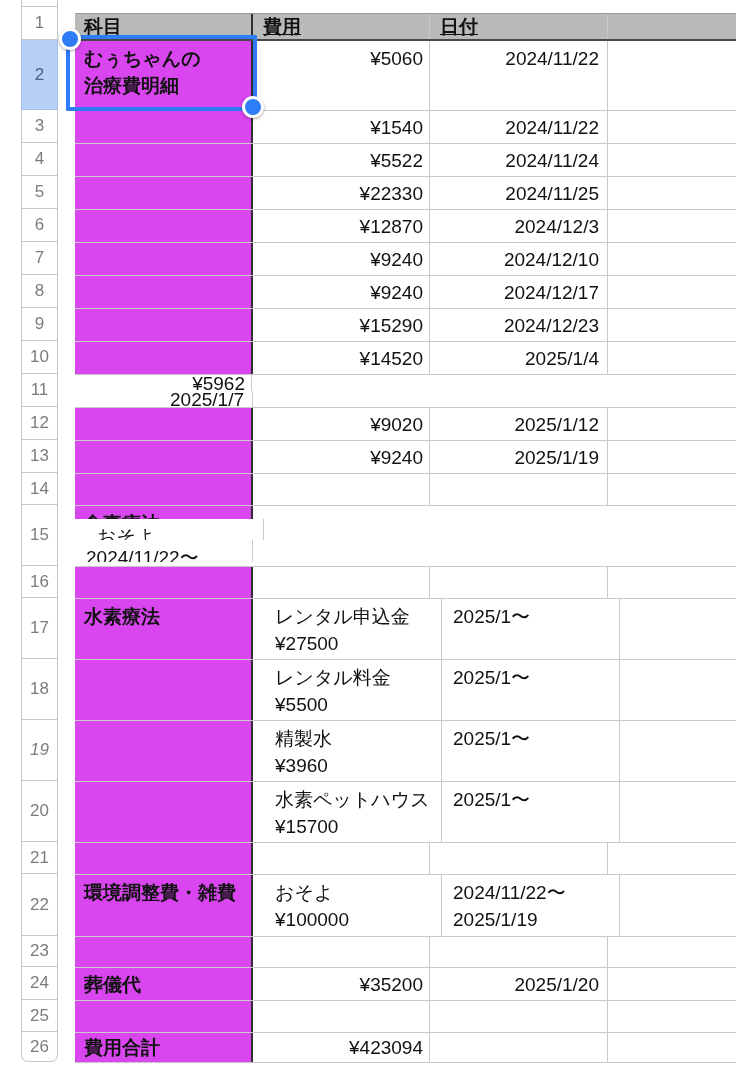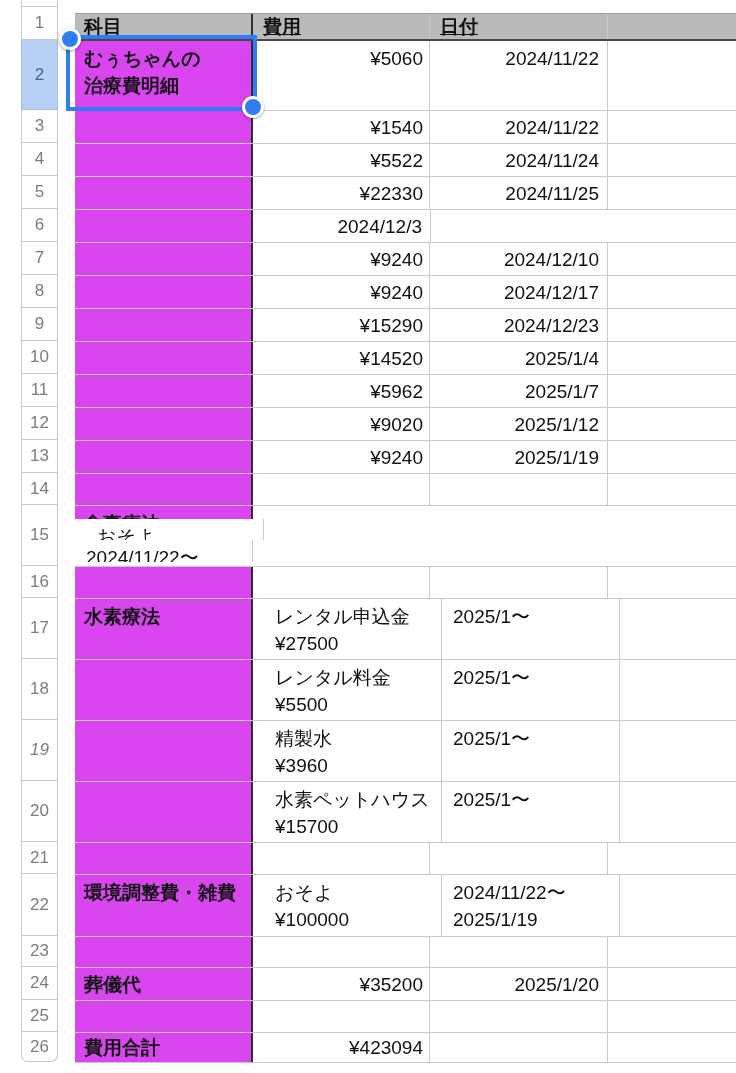--- a/index.html
+++ b/index.html
@@ -107,20 +107,21 @@
         <div class="cell cd"></div>
       </div>
       <div class="trow" style="height: 33px;">
         <div class="cell ca"></div>
         <div class="cell cb">¥22330</div>
         <div class="cell cc">2024/11/25</div>
         <div class="cell cd"></div>
       </div>
       <div class="trow" style="height: 33px;">
         <div class="cell ca"></div>
+        <div class="cell cb">¥12870</div>
         <div class="cell cc">2024/12/3</div>
         <div class="cell cd"></div>
       </div>
       <div class="trow" style="height: 33px;">
         <div class="cell ca"></div>
         <div class="cell cb">¥9240</div>
         <div class="cell cc">2024/12/10</div>
         <div class="cell cd"></div>
       </div>
       <div class="trow" style="height: 33px;">
@@ -134,21 +135,21 @@
         <div class="cell cb">¥15290</div>
         <div class="cell cc">2024/12/23</div>
         <div class="cell cd"></div>
       </div>
       <div class="trow" style="height: 33px;">
         <div class="cell ca"></div>
         <div class="cell cb">¥14520</div>
         <div class="cell cc">2025/1/4</div>
         <div class="cell cd"></div>
       </div>
-      <div class="trow" style="height: 33px;">
+      <div class="trow" style="height: 33px; flex-direction: column;">
         <div class="cell ca"></div>
         <div class="cell cb">¥5962</div>
         <div class="cell cc">2025/1/7</div>
         <div class="cell cd"></div>
       </div>
       <div class="trow" style="height: 33px;">
         <div class="cell ca"></div>
         <div class="cell cb">¥9020</div>
         <div class="cell cc">2025/1/12</div>
         <div class="cell cd"></div>

